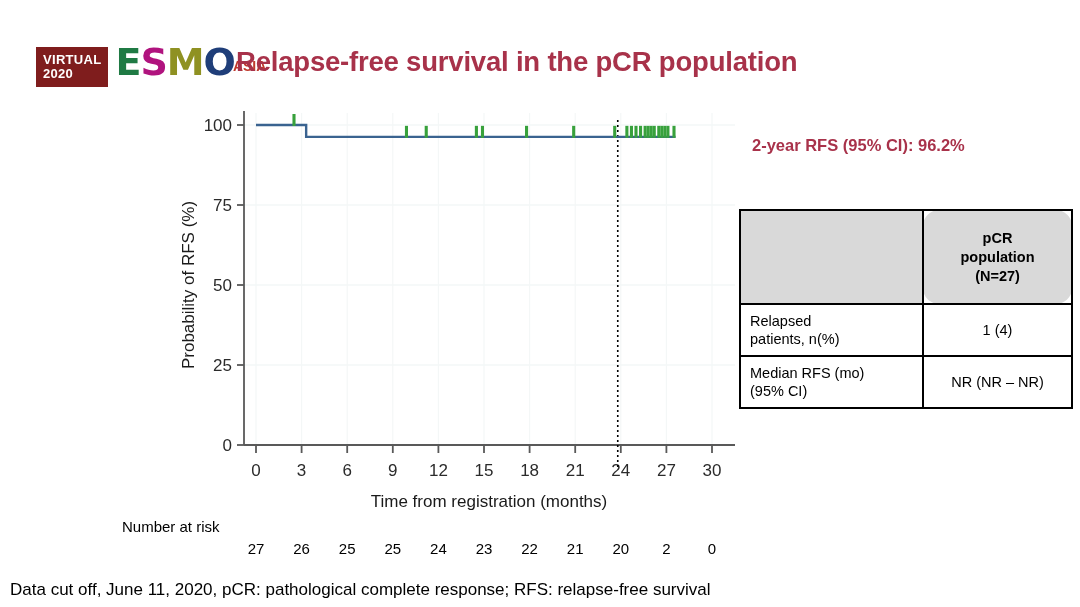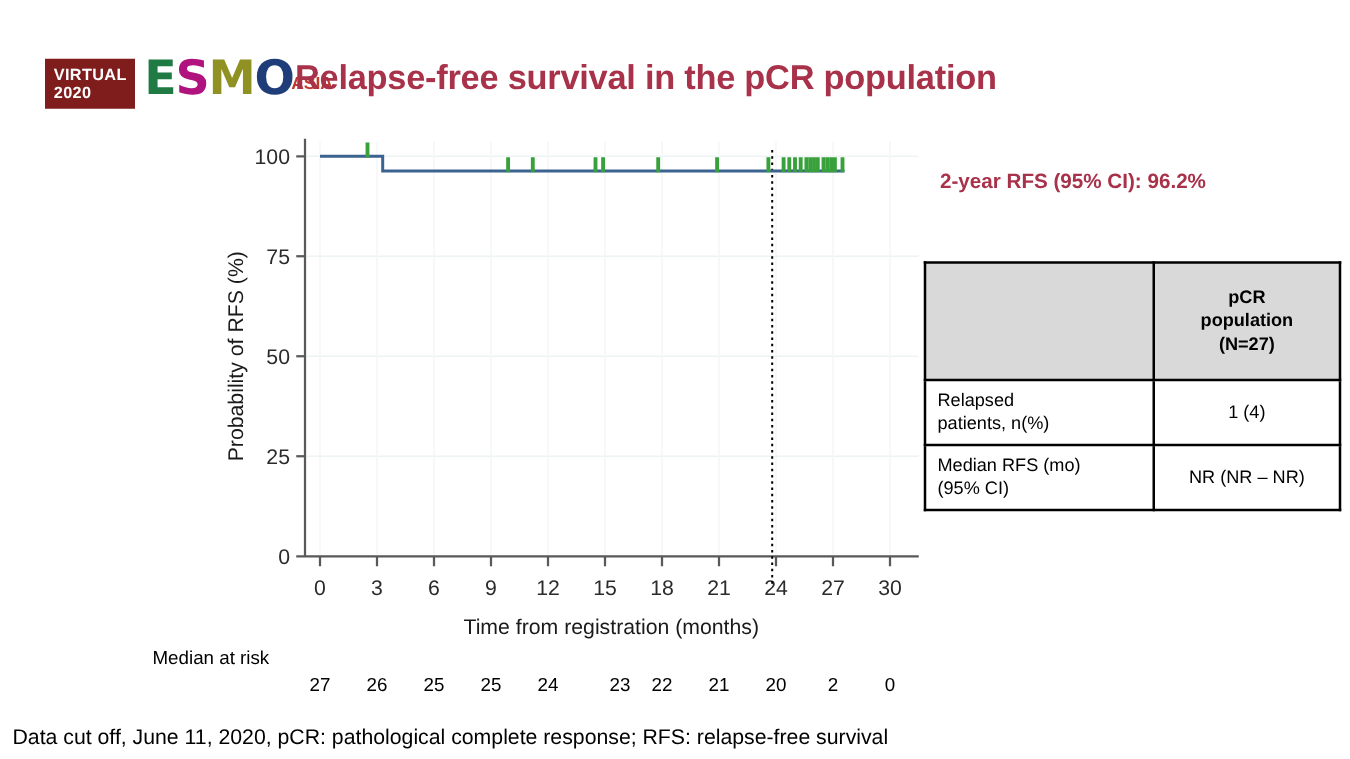--- a/index.html
+++ b/index.html
@@ -111,20 +111,21 @@
     background: #d9d9d9;
     height: 78px;
     width: 163px;
   }
   #stats-table .hdr-col {
     background: #d9d9d9;
     font-weight: bold;
     text-align: center;
     line-height: 19px;
     width: 129px;
+    border-radius: 16px;
   }
   #stats-table .lbl { text-align: left; }
   #stats-table .val { text-align: center; }
   #stats-table .r1 { height: 50px; }
   #stats-table .r2 { height: 46px; }
 
   
   #nar-label {
     position: absolute;
     left: 122px;
@@ -279,28 +280,28 @@
     <tr class="r2">
       <td class="lbl">
         <div>Median RFS (mo)</div>
         <div>(95% CI)</div>
       </td>
       <td class="val">NR (NR – NR)</td>
     </tr>
   </tbody>
 </table>
 
-<div id="nar-label">Median at risk</div>
+<div id="nar-label">Number at risk</div>
 <div id="nar-row">
     <div class="nar-val" style="left: 256px;">27</div>
     <div class="nar-val" style="left: 301.6px;">26</div>
     <div class="nar-val" style="left: 347.2px;">25</div>
     <div class="nar-val" style="left: 392.8px;">25</div>
     <div class="nar-val" style="left: 438.4px;">24</div>
-    <div class="nar-val" style="left: 496px;">23</div>
+    <div class="nar-val" style="left: 484px;">23</div>
     <div class="nar-val" style="left: 529.6px; text-align: right;">22</div>
     <div class="nar-val" style="left: 575.2px;">21</div>
     <div class="nar-val" style="left: 620.8px;">20</div>
     <div class="nar-val" style="left: 666.4px;">2</div>
     <div class="nar-val" style="left: 712px;">0</div>
   </div>
 
 <div id="footnote">Data cut off, June 11, 2020, pCR: pathological complete response; RFS: relapse-free survival</div>
 
 </body></html>

